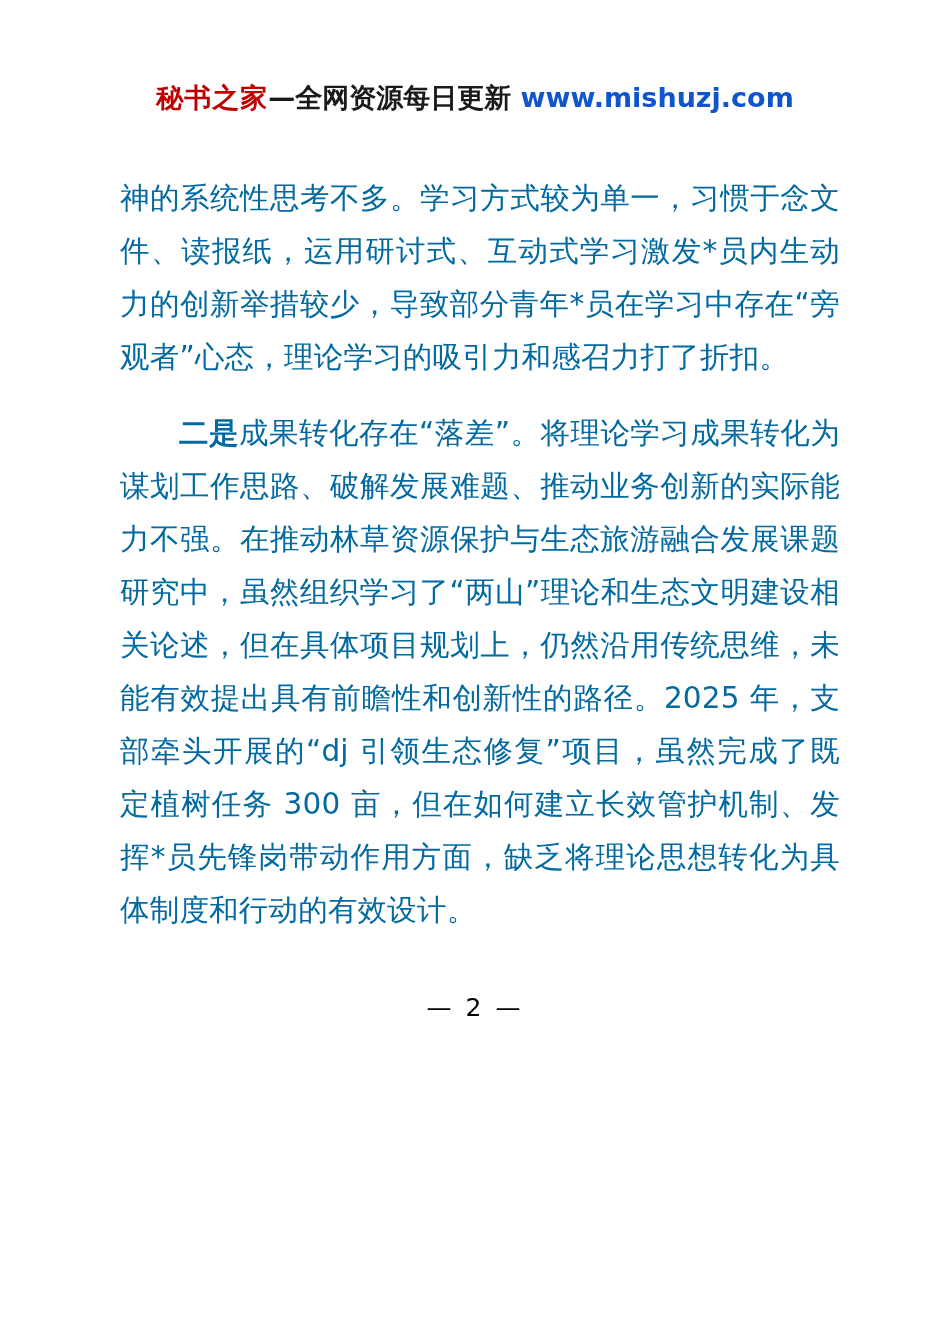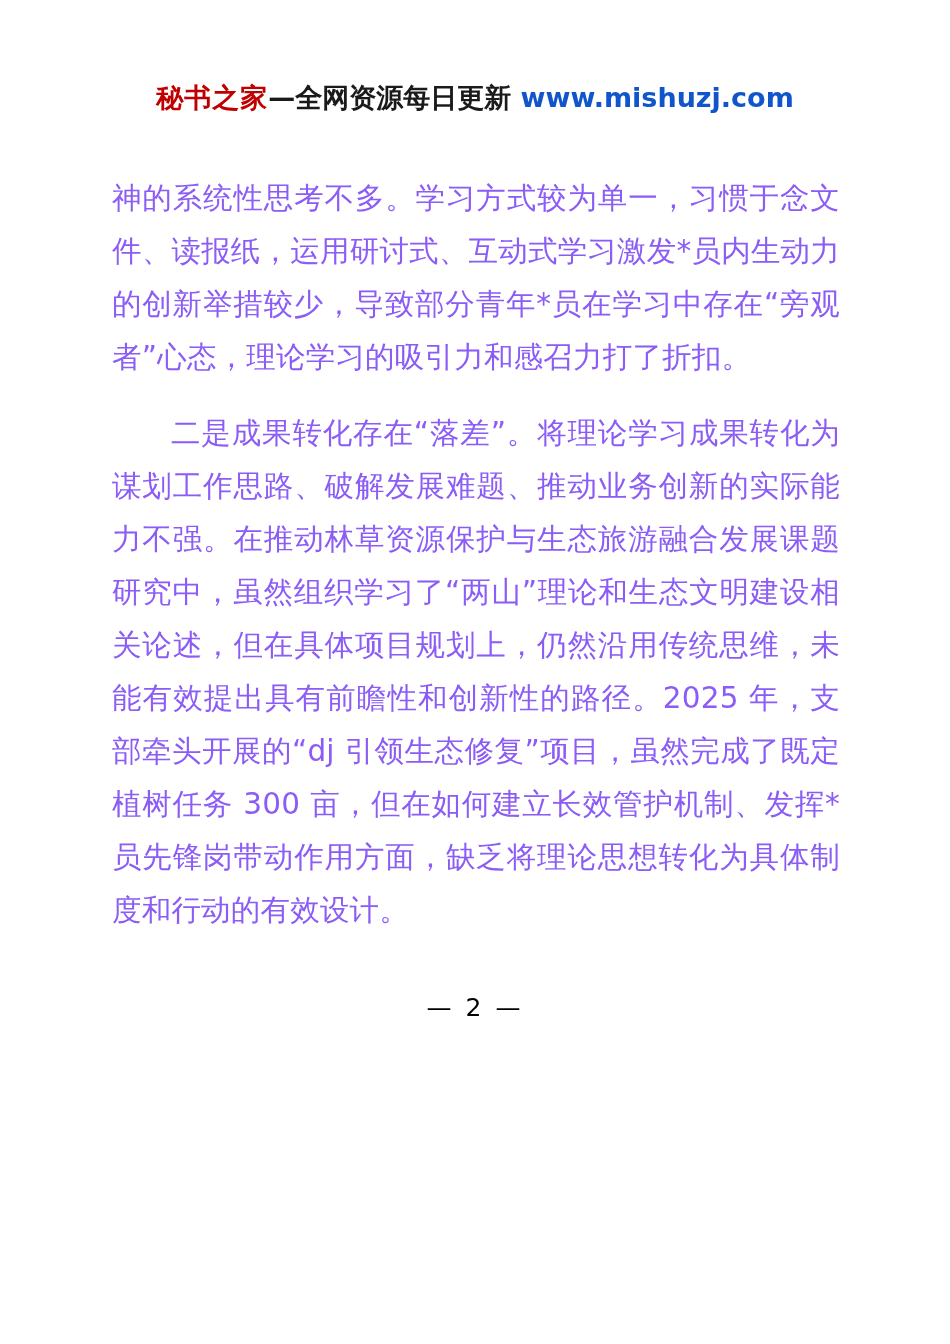--- a/index.html
+++ b/index.html
@@ -52,32 +52,32 @@
   
   .doc-body {
     position: absolute;
     top: 172px;
     left: 112px;
     width: 728px;
   }
   .para {
     font-size: 29.5px;
     line-height: 53px;
-    color: #8b5cf6;
+    color: #0369a1;
     text-align: justify;
     text-justify: inter-ideograph;
-    margin: 0 0 6px 0;
+    margin: 0 0 6px 8px;
     font-family: "DejaVu Sans", sans-serif;
     letter-spacing: 0.2px;
   }
   .para.indent {
     text-indent: 59px;
   }
   .para .lead {
-    font-weight: normal;
+    font-weight: bold;
   }
   .spacer-sm { height: 17px; }
   
   .footer {
     position: absolute;
     bottom: 74px;
     left: 0;
     width: 950px;
     text-align: center;
     font-size: 25px;

